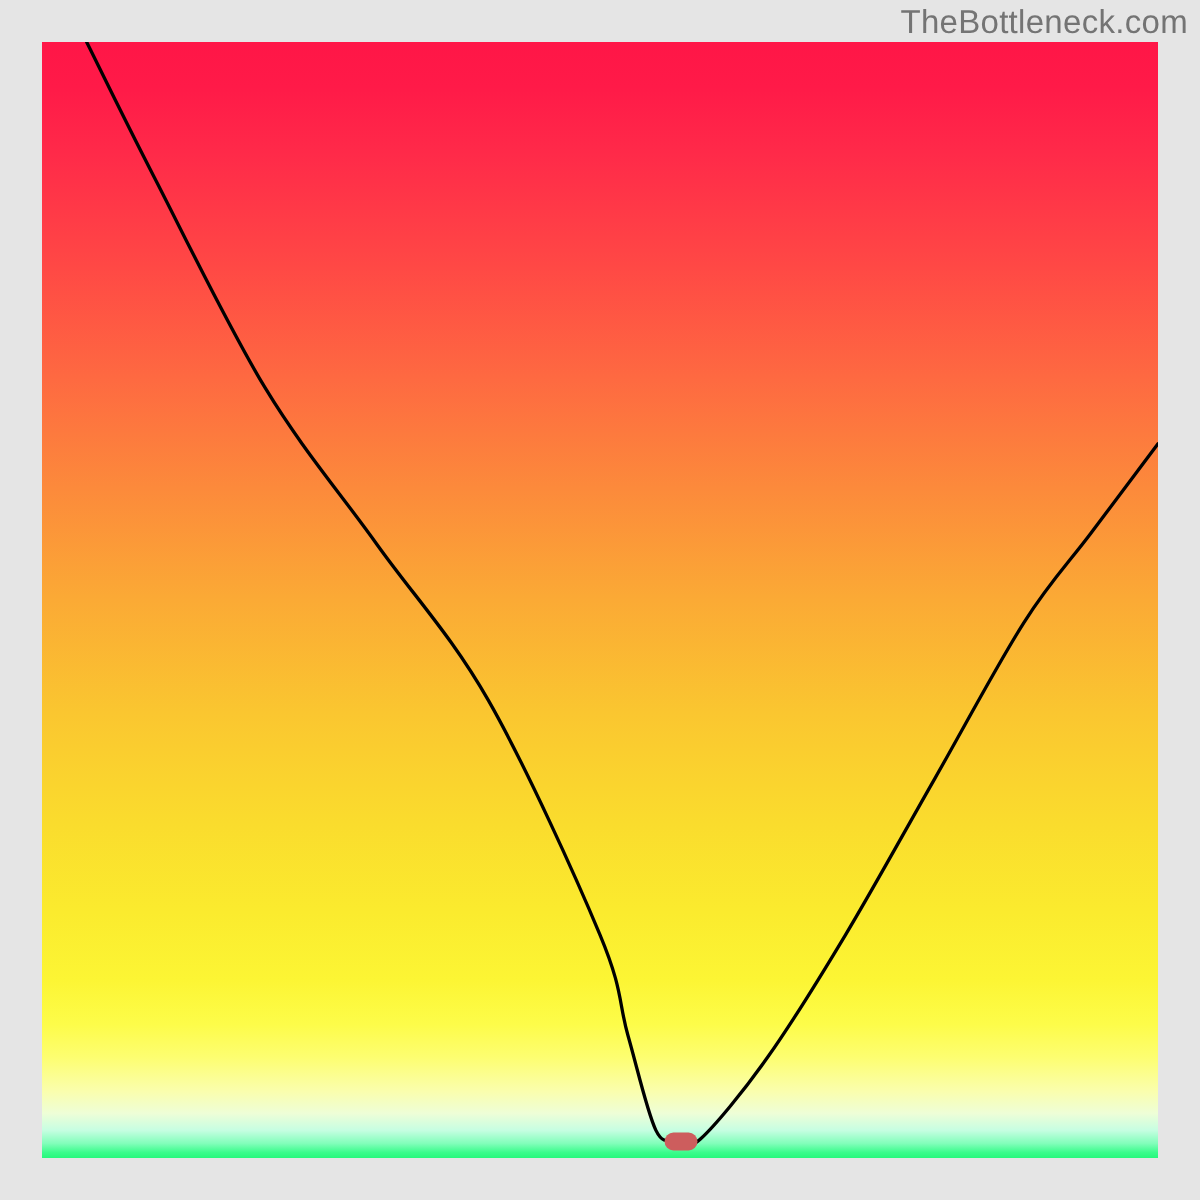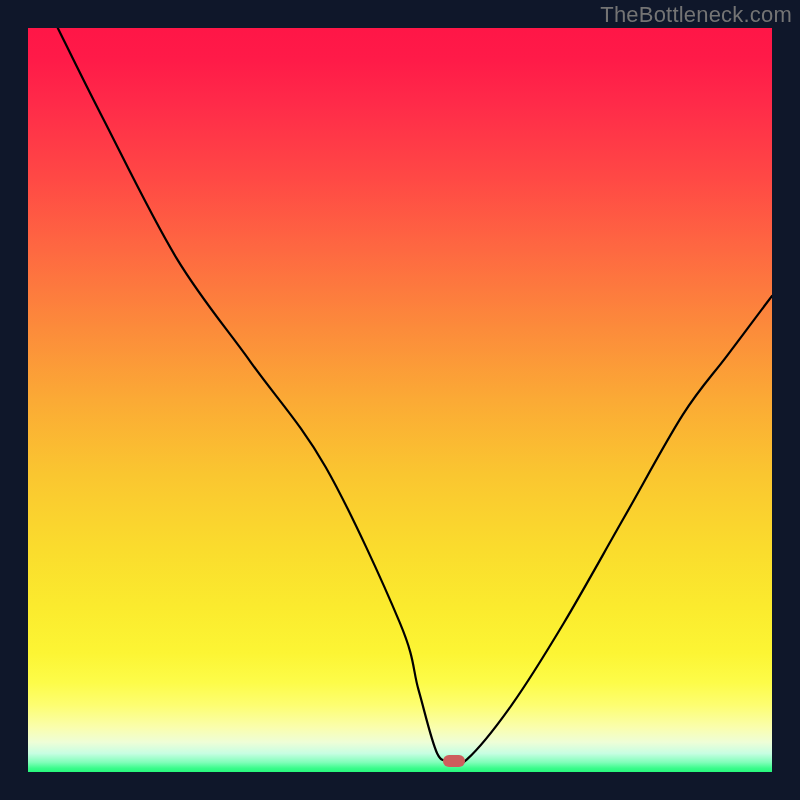--- a/index.html
+++ b/index.html
@@ -7,21 +7,21 @@
     padding: 0;
     width: 800px;
     height: 800px;
     background: #000000;
     overflow: hidden;
   }
   .outer {
     position: relative;
     width: 800px;
     height: 800px;
-    background: #0f172a;
+    background: #e5e5e5;
   }
   .watermark {
     position: absolute;
     top: 2px;
     right: 8px;
     font-family: Arial, Helvetica, sans-serif;
     font-size: 22px;
     color: #747474;
     font-weight: 500;
     letter-spacing: 0.2px;

